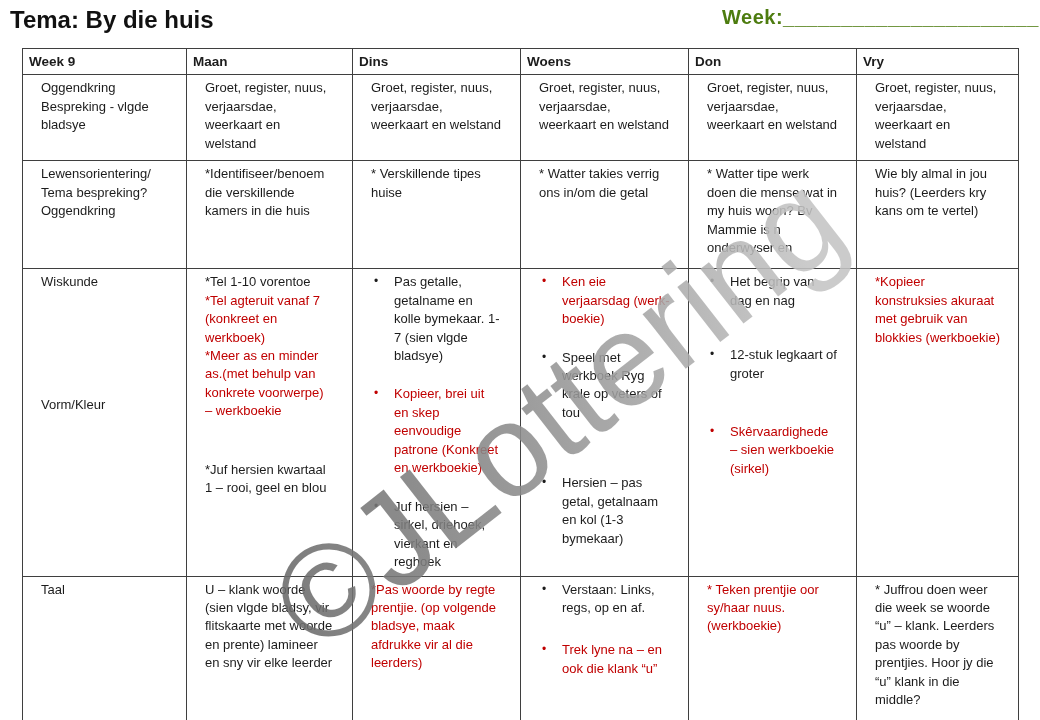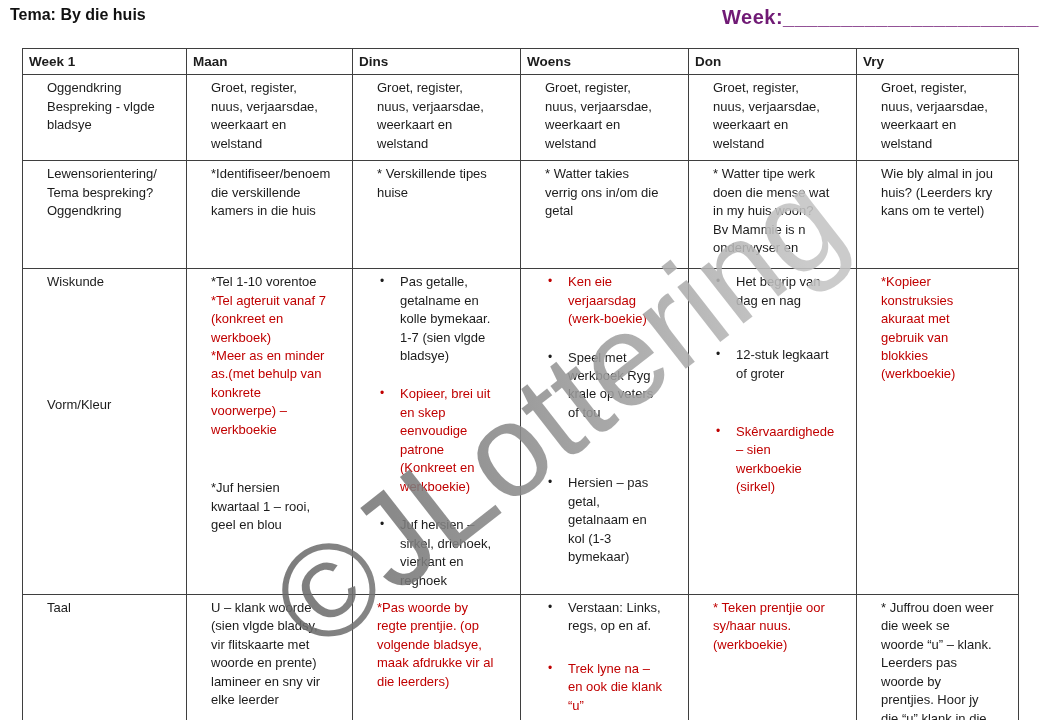--- a/index.html
+++ b/index.html
@@ -3,36 +3,36 @@
 <meta charset="utf-8">
 <style>
   html,body { margin:0; padding:0; }
   body {
     width:1040px; height:720px; position:relative; overflow:hidden;
     background:#ffffff; color:#1c1c1c;
     font-family:"Liberation Sans", sans-serif;
   }
   .page-title {
     position:absolute; left:10px; top:6px; margin:0;
-    font-size:16px; font-weight:bold; color:#111;
+    font-size:24px; font-weight:bold; color:#111;
   }
   .week-field {
     position:absolute; left:722px; top:6px;
-    font-size:20px; font-weight:bold; color:#701a75; letter-spacing:0.5px;
+    font-size:20px; font-weight:bold; color:#4d7c0f; letter-spacing:0.5px;
   }
   table.plan {
     position:absolute; left:22px; top:48px; width:996px;
     border-collapse:collapse; table-layout:fixed;
     font-size:13px; line-height:1.42; color:#1c1c1c;
   }
   col.c0{width:164px} col.c1{width:166px} col.c2{width:168px}
   col.c3{width:168px} col.c4{width:168px} col.c5{width:162px}
   .plan th, .plan td {
     border:1px solid #3f3f3f; vertical-align:top;
-    padding:4px 24px; overflow:hidden;
+    padding:4px 18px; overflow:hidden;
   }
   .plan thead th {
     font-weight:bold; text-align:left; font-size:13.5px;
     height:18px; padding:3px 6px;
   }
   .plan thead th:first-child { text-align:left; }
   tbody tr:nth-child(1){height:86px}
   tbody tr:nth-child(2){height:108px}
   tbody tr:nth-child(3){height:260px}
   tbody tr:nth-child(4){height:172px}
@@ -66,21 +66,21 @@
     <colgroup>
       <col class="c0">
         <col class="c1">
         <col class="c2">
       <col class="c3">
         <col class="c4">
         <col class="c5">
     </colgroup>
     <thead>
       <tr id="header-row">
-          <th>Week 1</th>
+          <th>Week 9</th>
           <th>Maan</th>
           <th>Dins</th>
           <th>Woens</th>
           <th>Don</th>
           <th>Vry</th>
         </tr>
     </thead>
     <tbody id="table-body">
         <tr>
           <td>

